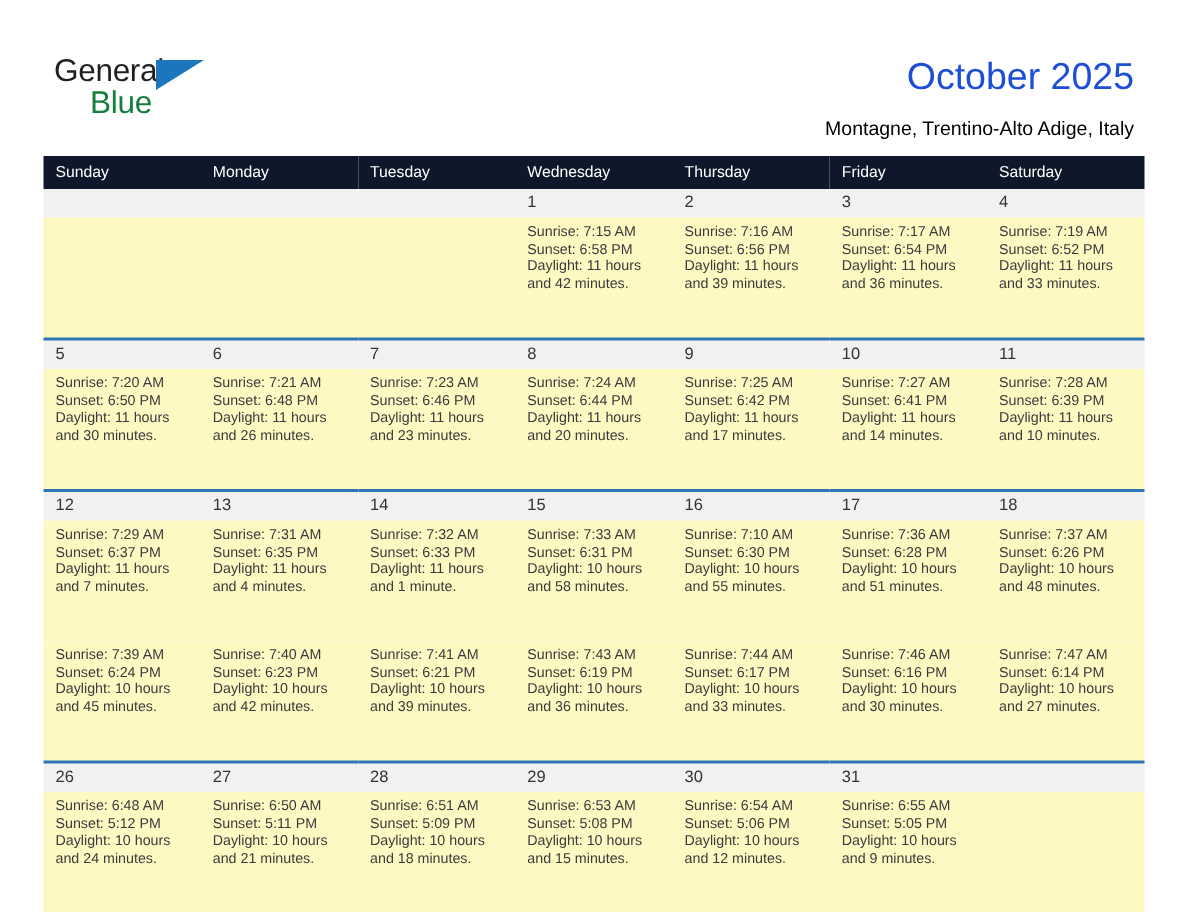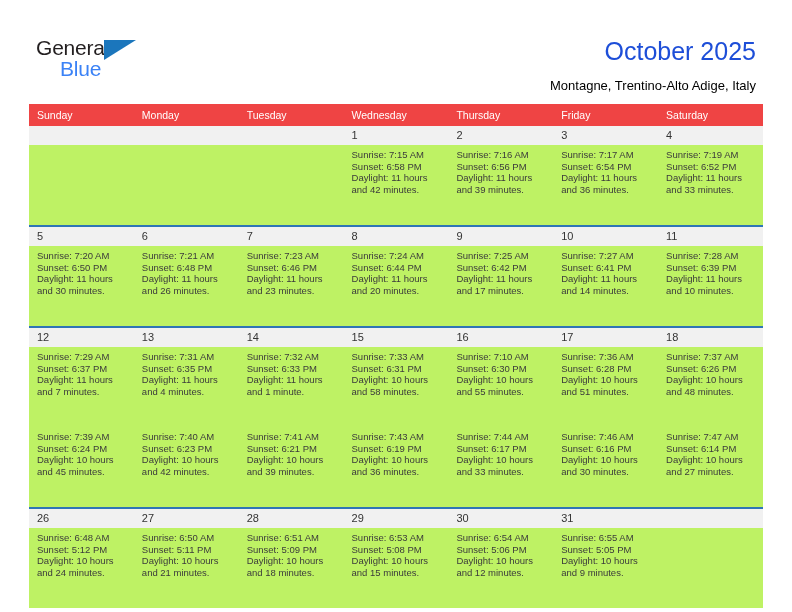--- a/index.html
+++ b/index.html
@@ -44,21 +44,21 @@
     color: #231f20;
     letter-spacing: -0.2px;
     line-height: 24px;
     font-family: "Liberation Sans", sans-serif;
   }
   .logo-blue {
     position: absolute;
     left: 24px;
     top: 21px;
     font-size: 21px;
-    color: #3b82f6;
+    color: #15803d;
     letter-spacing: -0.2px;
     line-height: 24px;
     font-family: "Liberation Sans", sans-serif;
   }
   .logo-tri {
     position: absolute;
     left: 68px;
     top: 4px;
     width: 0;
     height: 0;
@@ -95,21 +95,21 @@
     width: 734px;
   }
   table.cal {
     border-collapse: collapse;
     table-layout: fixed;
     width: 734px;
   }
   table.cal col { width: 104.857px; }
 
   thead th {
-    background: #ef4444;
+    background: #0f172a;
     color: #ffffff;
     font-size: 10.5px;
     font-weight: normal;
     text-align: left;
     padding: 5px 0 5px 8px;
     height: 11px;
     line-height: 12px;
   }
 
   tr.daynums td {
@@ -118,21 +118,21 @@
     color: #333333;
     padding: 3px 0 3px 8px;
     line-height: 13px;
     vertical-align: top;
     height: 13px;
   }
   tr.daynums.sep td {
     border-top: 2px solid #2e75b6;
   }
   tr.info td {
-    background: #bef264;
+    background: #fef9c3;
     font-size: 9.5px;
     color: #3b3b3b;
     padding: 4px 9px 18px 8px;
     line-height: 11.6px;
     vertical-align: top;
     height: 58px;
   }
   .line { display: block; white-space: nowrap; }
 </style>
 </head>

